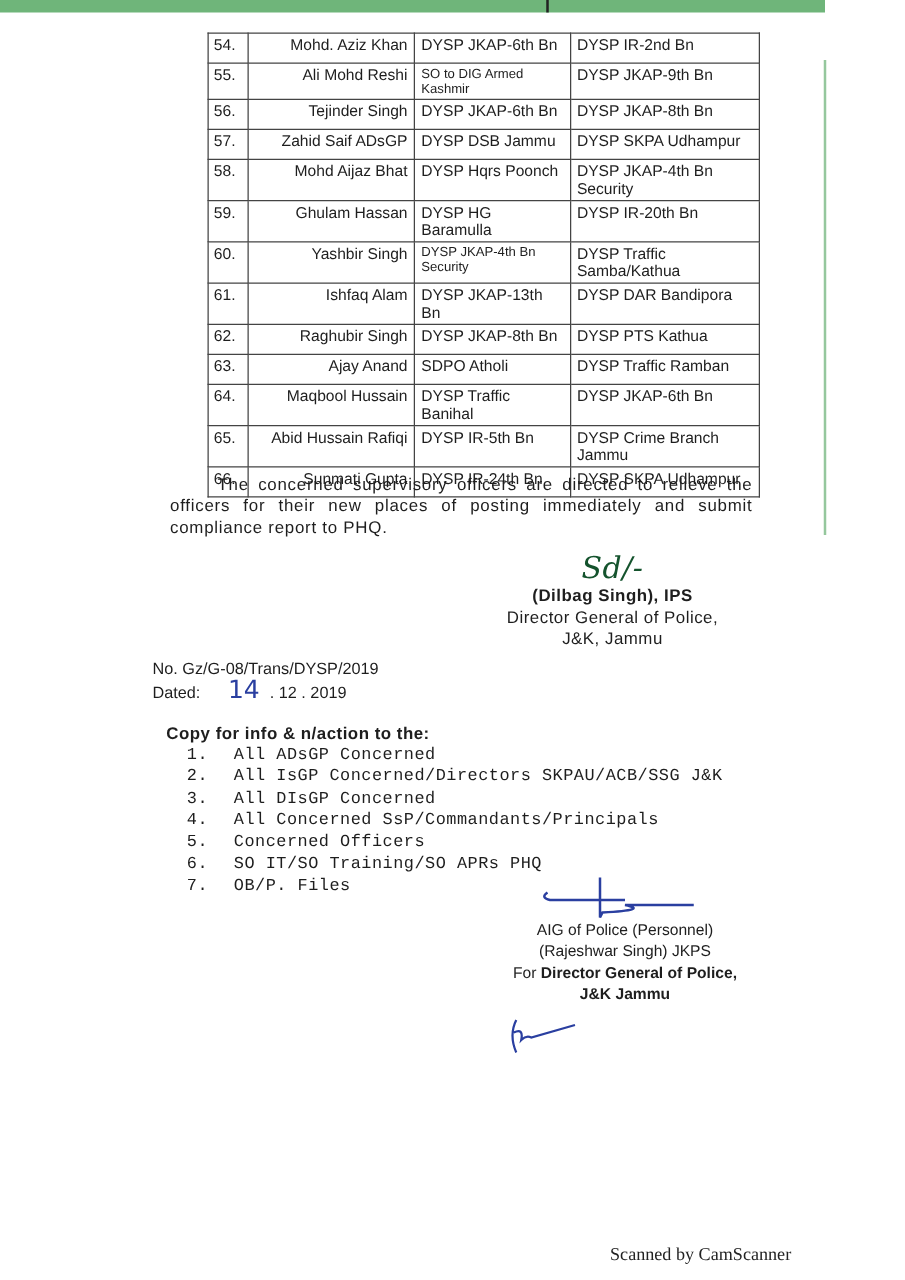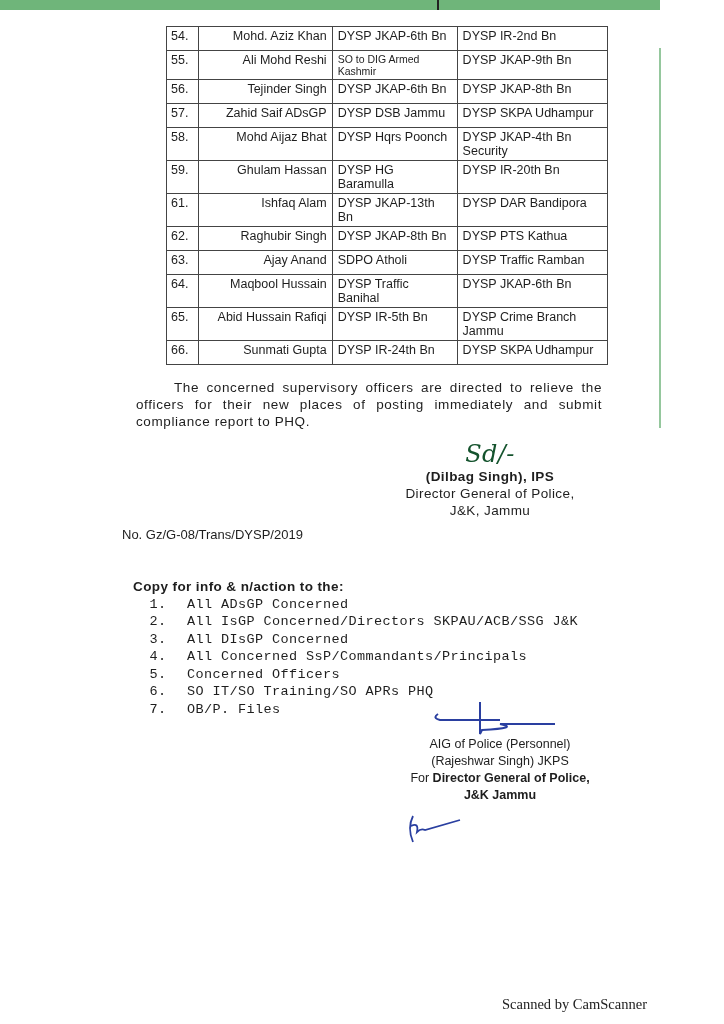--- a/index.html
+++ b/index.html
@@ -49,21 +49,21 @@
     .copy ol { margin: 0; padding-left: 42px; font-family: Liberation Mono, monospace; }
     .copy ol li { padding-left: 12px; }
     .sig2 {
       position: absolute; left: 380px; top: 700px; width: 240px; text-align: center; font-size: 12.5px; line-height: 17px;
     }
     .sig2 .mark { height: 36px; position: relative; }
     .sig2 .mark svg { position: absolute; left: 50px; top: 0; }
     .sig2 .bold { font-weight: bold; }
     .initials { position: absolute; left: 405px; top: 808px; }
     .footer {
-      position: absolute; left: 502px; top: 996px; font-family: "Liberation Serif", serif; font-size: 14.5px; color: #222;
+      position: absolute; left: 488px; top: 996px; font-family: "Liberation Serif", serif; font-size: 14.5px; color: #222;
     }
   </style>
 </head>
 <body>
 
 <div class="green-bar">
     <span class="tick"></span>
   </div>
 <div class="green-line"></div>
 
@@ -97,20 +97,26 @@
         <td class="sno">58.</td>
         <td class="name">Mohd Aijaz Bhat</td>
         <td class="from">DYSP Hqrs Poonch</td>
         <td class="to">DYSP JKAP-4th Bn Security</td>
       </tr>
       <tr>
         <td class="sno">59.</td>
         <td class="name">Ghulam Hassan</td>
         <td class="from">DYSP HG Baramulla</td>
         <td class="to">DYSP IR-20th Bn</td>
+      </tr>
+      <tr>
+        <td class="sno">60.</td>
+        <td class="name">Yashbir Singh</td>
+        <td class="from" style="font-size: 10.5px; line-height: 12px;">DYSP JKAP-4th Bn Security</td>
+        <td class="to">DYSP Traffic Samba/Kathua</td>
       </tr>
       <tr>
         <td class="sno">61.</td>
         <td class="name">Ishfaq Alam</td>
         <td class="from">DYSP JKAP-13th Bn</td>
         <td class="to">DYSP DAR Bandipora</td>
       </tr>
       <tr>
         <td class="sno">62.</td>
         <td class="name">Raghubir Singh</td>
@@ -148,20 +154,23 @@
 
 <div class="sig1">
   <div class="mark">Sd/-</div>
   <div class="bold">(Dilbag Singh), IPS</div>
   <div>Director General of Police,</div>
   <div>J&amp;K, Jammu</div>
 </div>
 
 <div class="ref">
   <div>No. Gz/G-08/Trans/DYSP/2019</div>
+  <div>
+    <span>Dated:</span><span class="hand">14</span><span>. 12 . 2019</span>
+  </div>
 </div>
 
 <div class="copy">
   <div class="head">Copy for info &amp; n/action to the:</div>
   <ol id="copylist">
       <li>All ADsGP Concerned</li>
       <li>All IsGP Concerned/Directors SKPAU/ACB/SSG J&amp;K</li>
       <li>All DIsGP Concerned</li>
       <li>All Concerned SsP/Commandants/Principals</li>
       <li>Concerned Officers</li>

